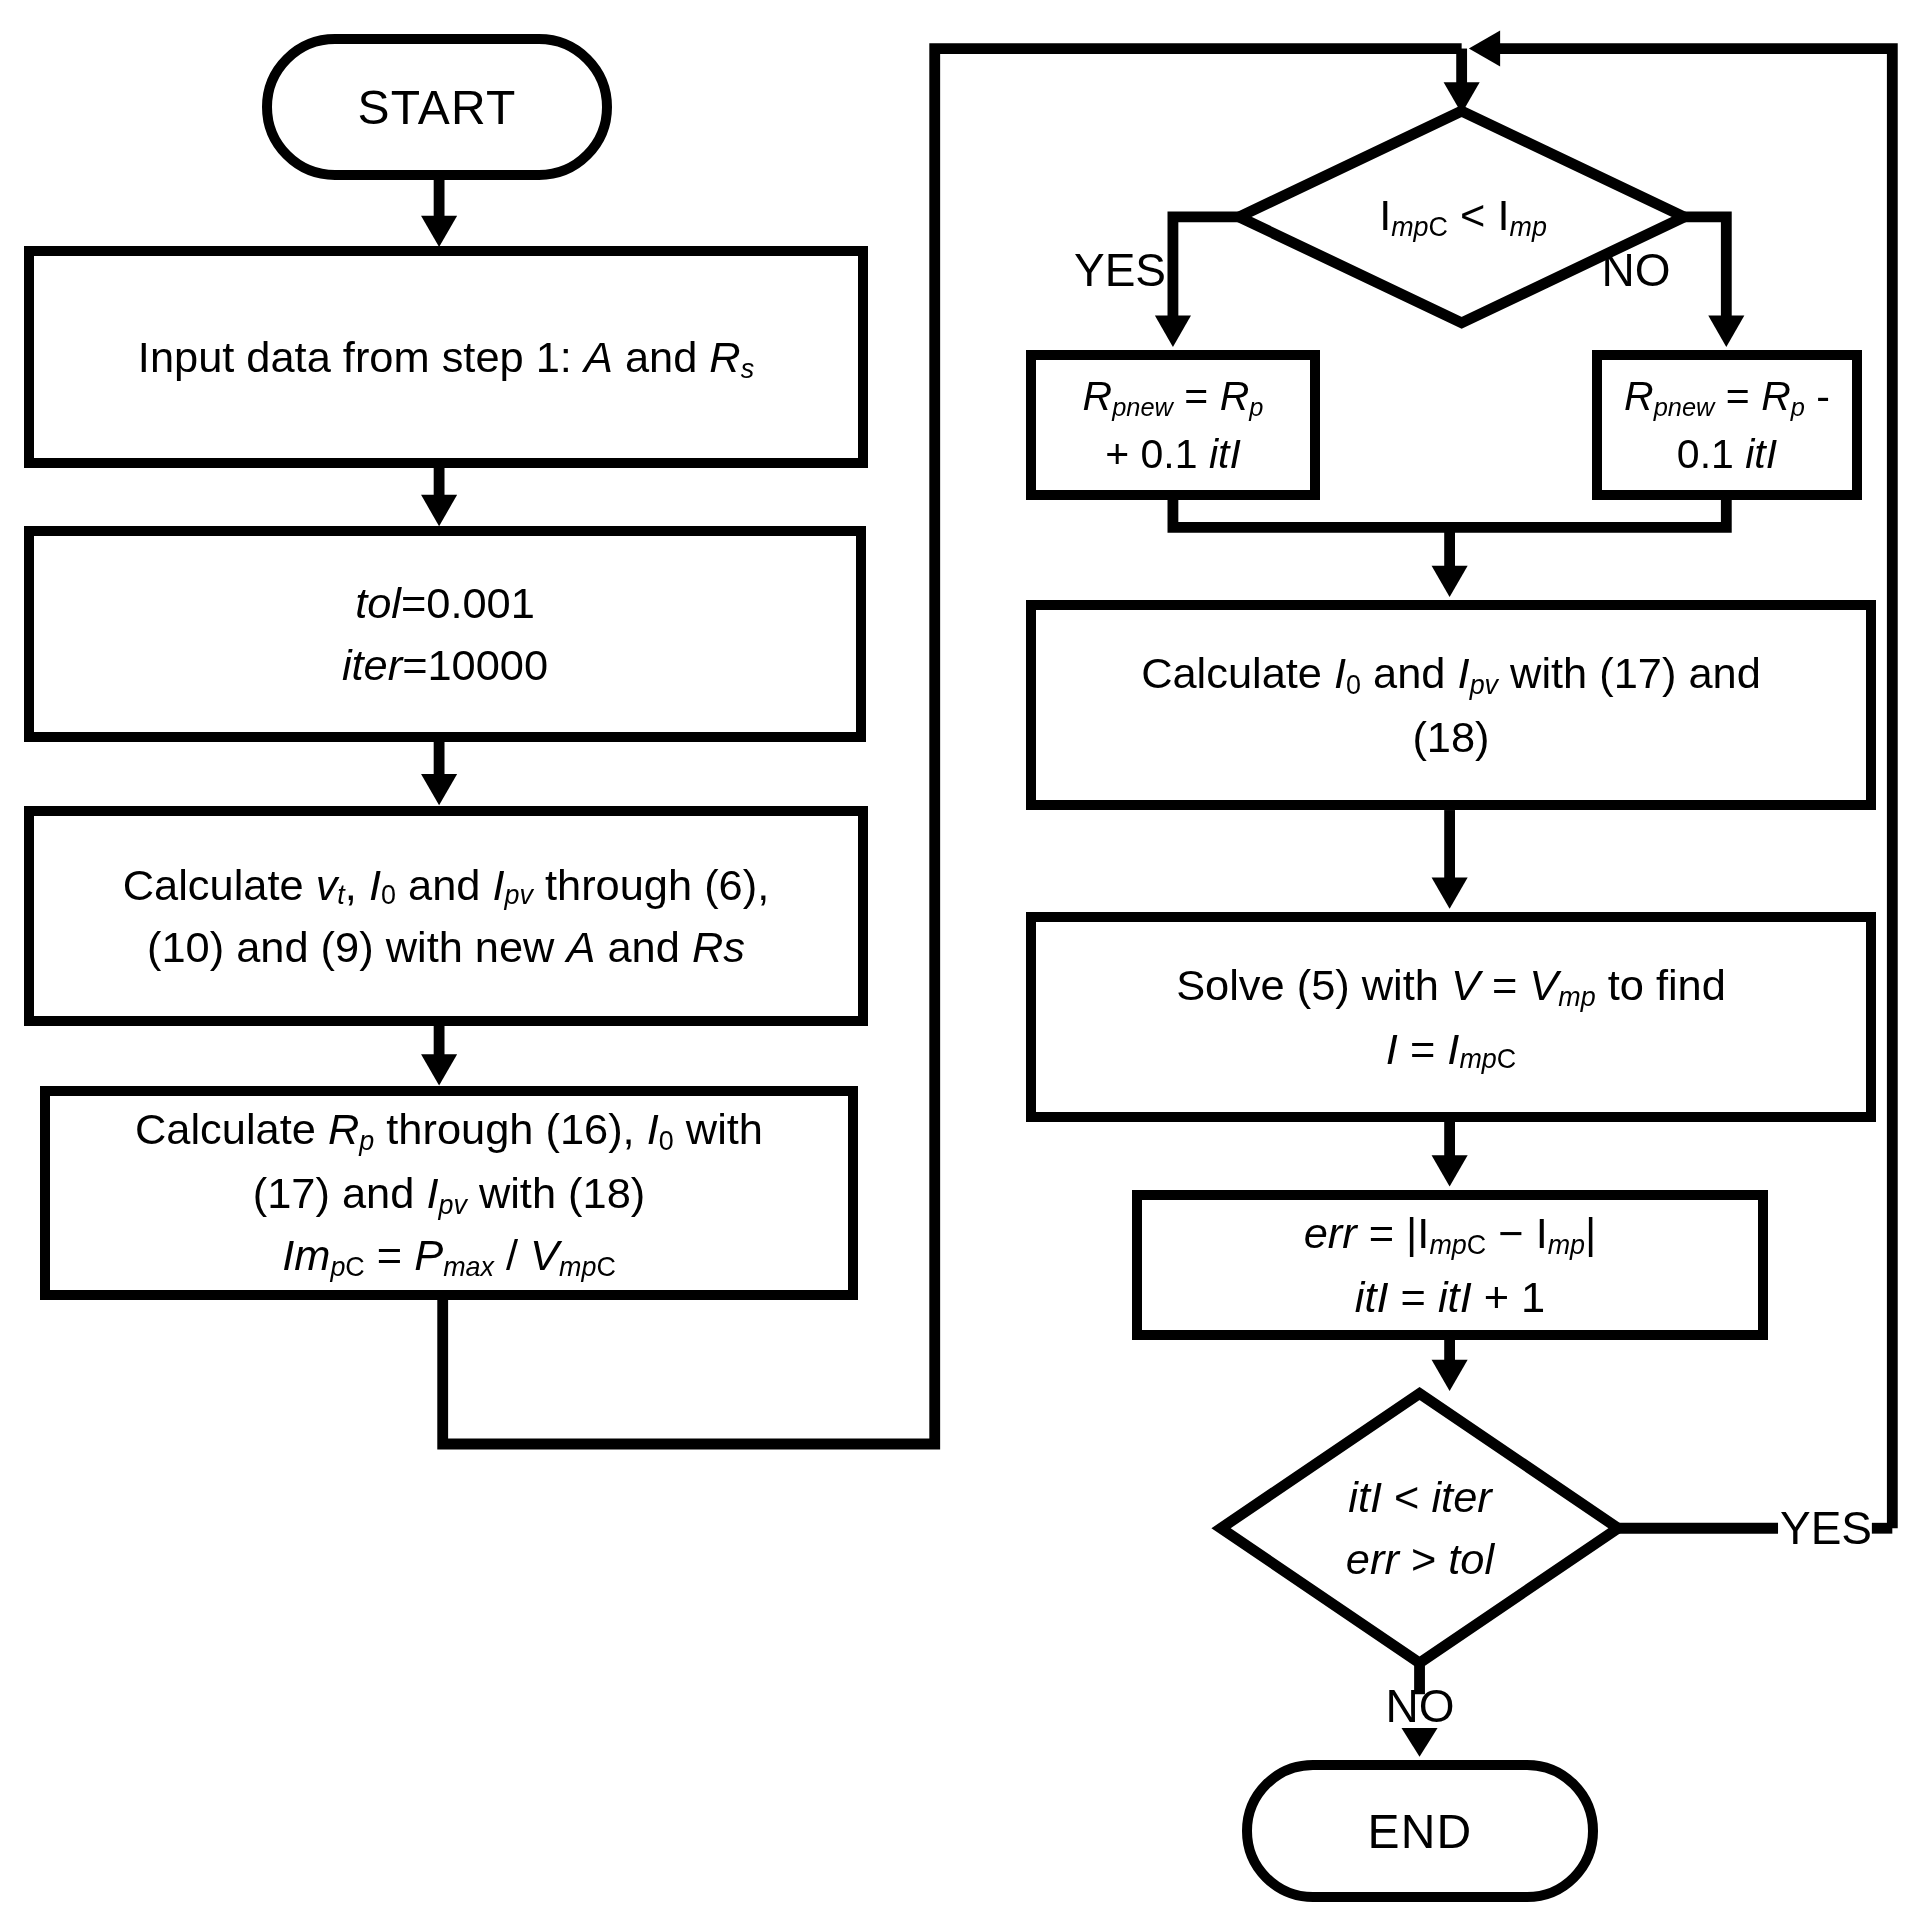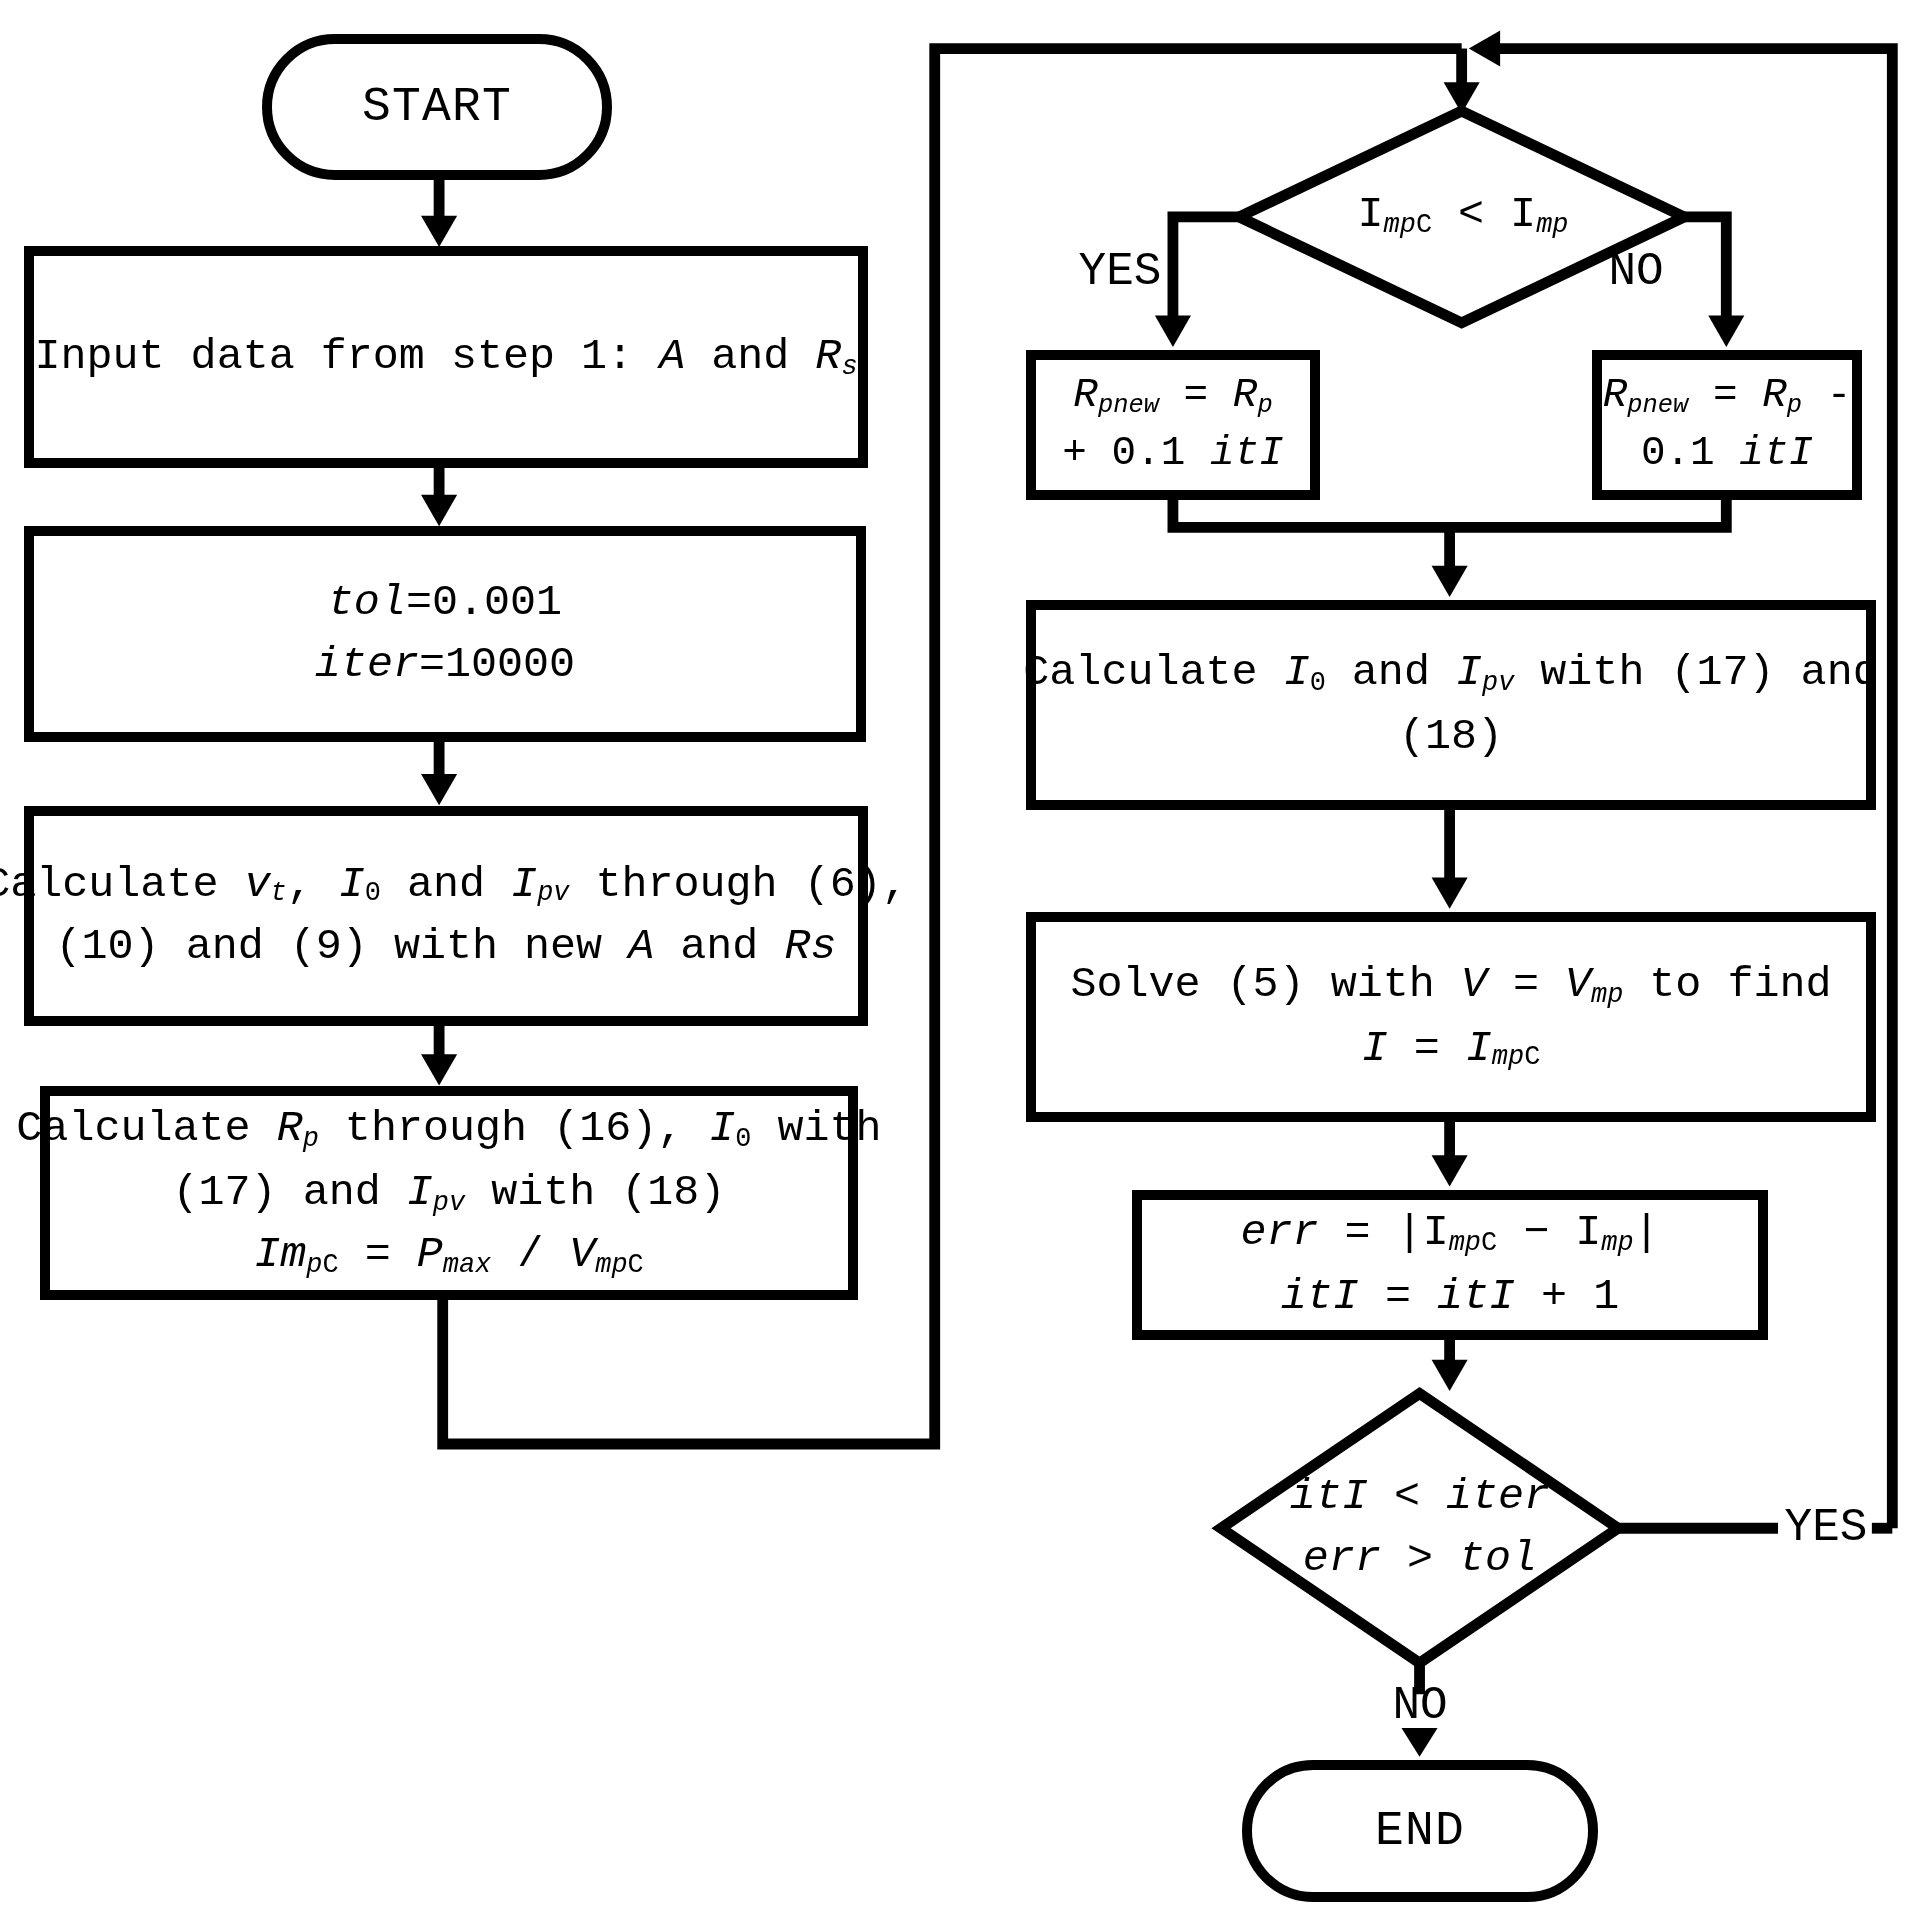--- a/index.html
+++ b/index.html
@@ -1,17 +1,17 @@
 <!DOCTYPE html>
 <html style="--stroke: #000000; --bg: #ffffff;font-size:9.6px"><head>
 <meta charset="utf-8">
 <style>
   html,body{margin:0;padding:0;background:#fff;}
   .stage{position:relative;width:1926px;height:1908px;background:var(--bg,#fff);overflow:hidden;
-         font-family:Liberation Mono, monospace;}
+         font-family:Liberation Sans, sans-serif;}
   .canvas{position:absolute;left:0;top:0;width:963px;height:955px;
           transform:scale(2);transform-origin:0 0;}
   svg.layer{position:absolute;left:0;top:0;z-index:1;}
   .ln{stroke:var(--stroke,#000);stroke-width:9;fill:none;stroke-linecap:butt;stroke-linejoin:miter;}
   .tri{fill:var(--stroke,#000);stroke:none;}
   .dia{fill:var(--bg,#fff);stroke:var(--stroke,#000);stroke-width:9;}
   .node{position:absolute;box-sizing:border-box;border:5.4px solid var(--stroke,#000);
         background:var(--bg,#fff);display:flex;flex-direction:column;align-items:center;
         justify-content:center;text-align:center;font-size:21.7px;color:#000;z-index:2;}
   .node .ln-row{line-height:1.45;white-space:nowrap;}

